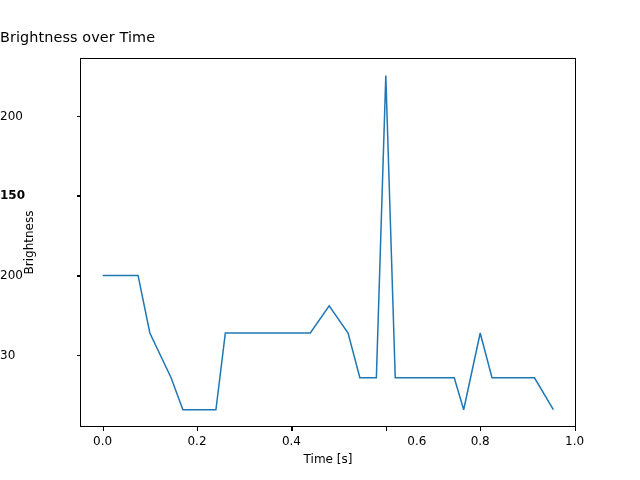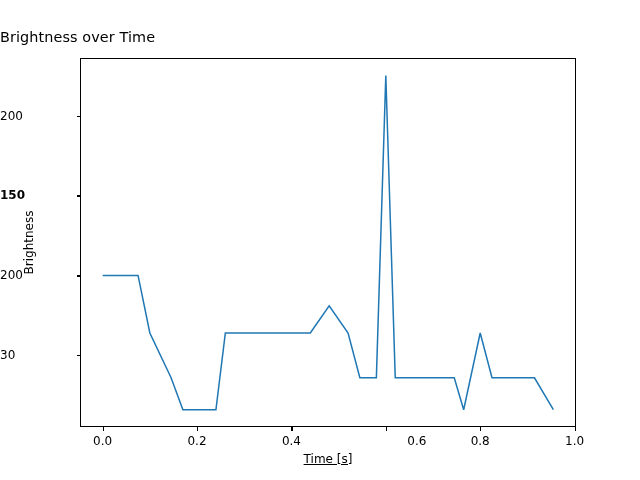--- a/index.html
+++ b/index.html
@@ -89,21 +89,20 @@
     white-space: nowrap;
   }
   #xlabel {
     position: absolute;
     left: 80px;
     top: 452px;
     width: 496px;
     text-align: center;
     font-size: 12px;
     color: #000000;
-    text-decoration: underline;
   }
 </style>
 </head>
 <body>
 
 <div id="figure">
 
   <div id="chart-title">Brightness over Time</div>
 
   <div id="axes-frame"></div>

